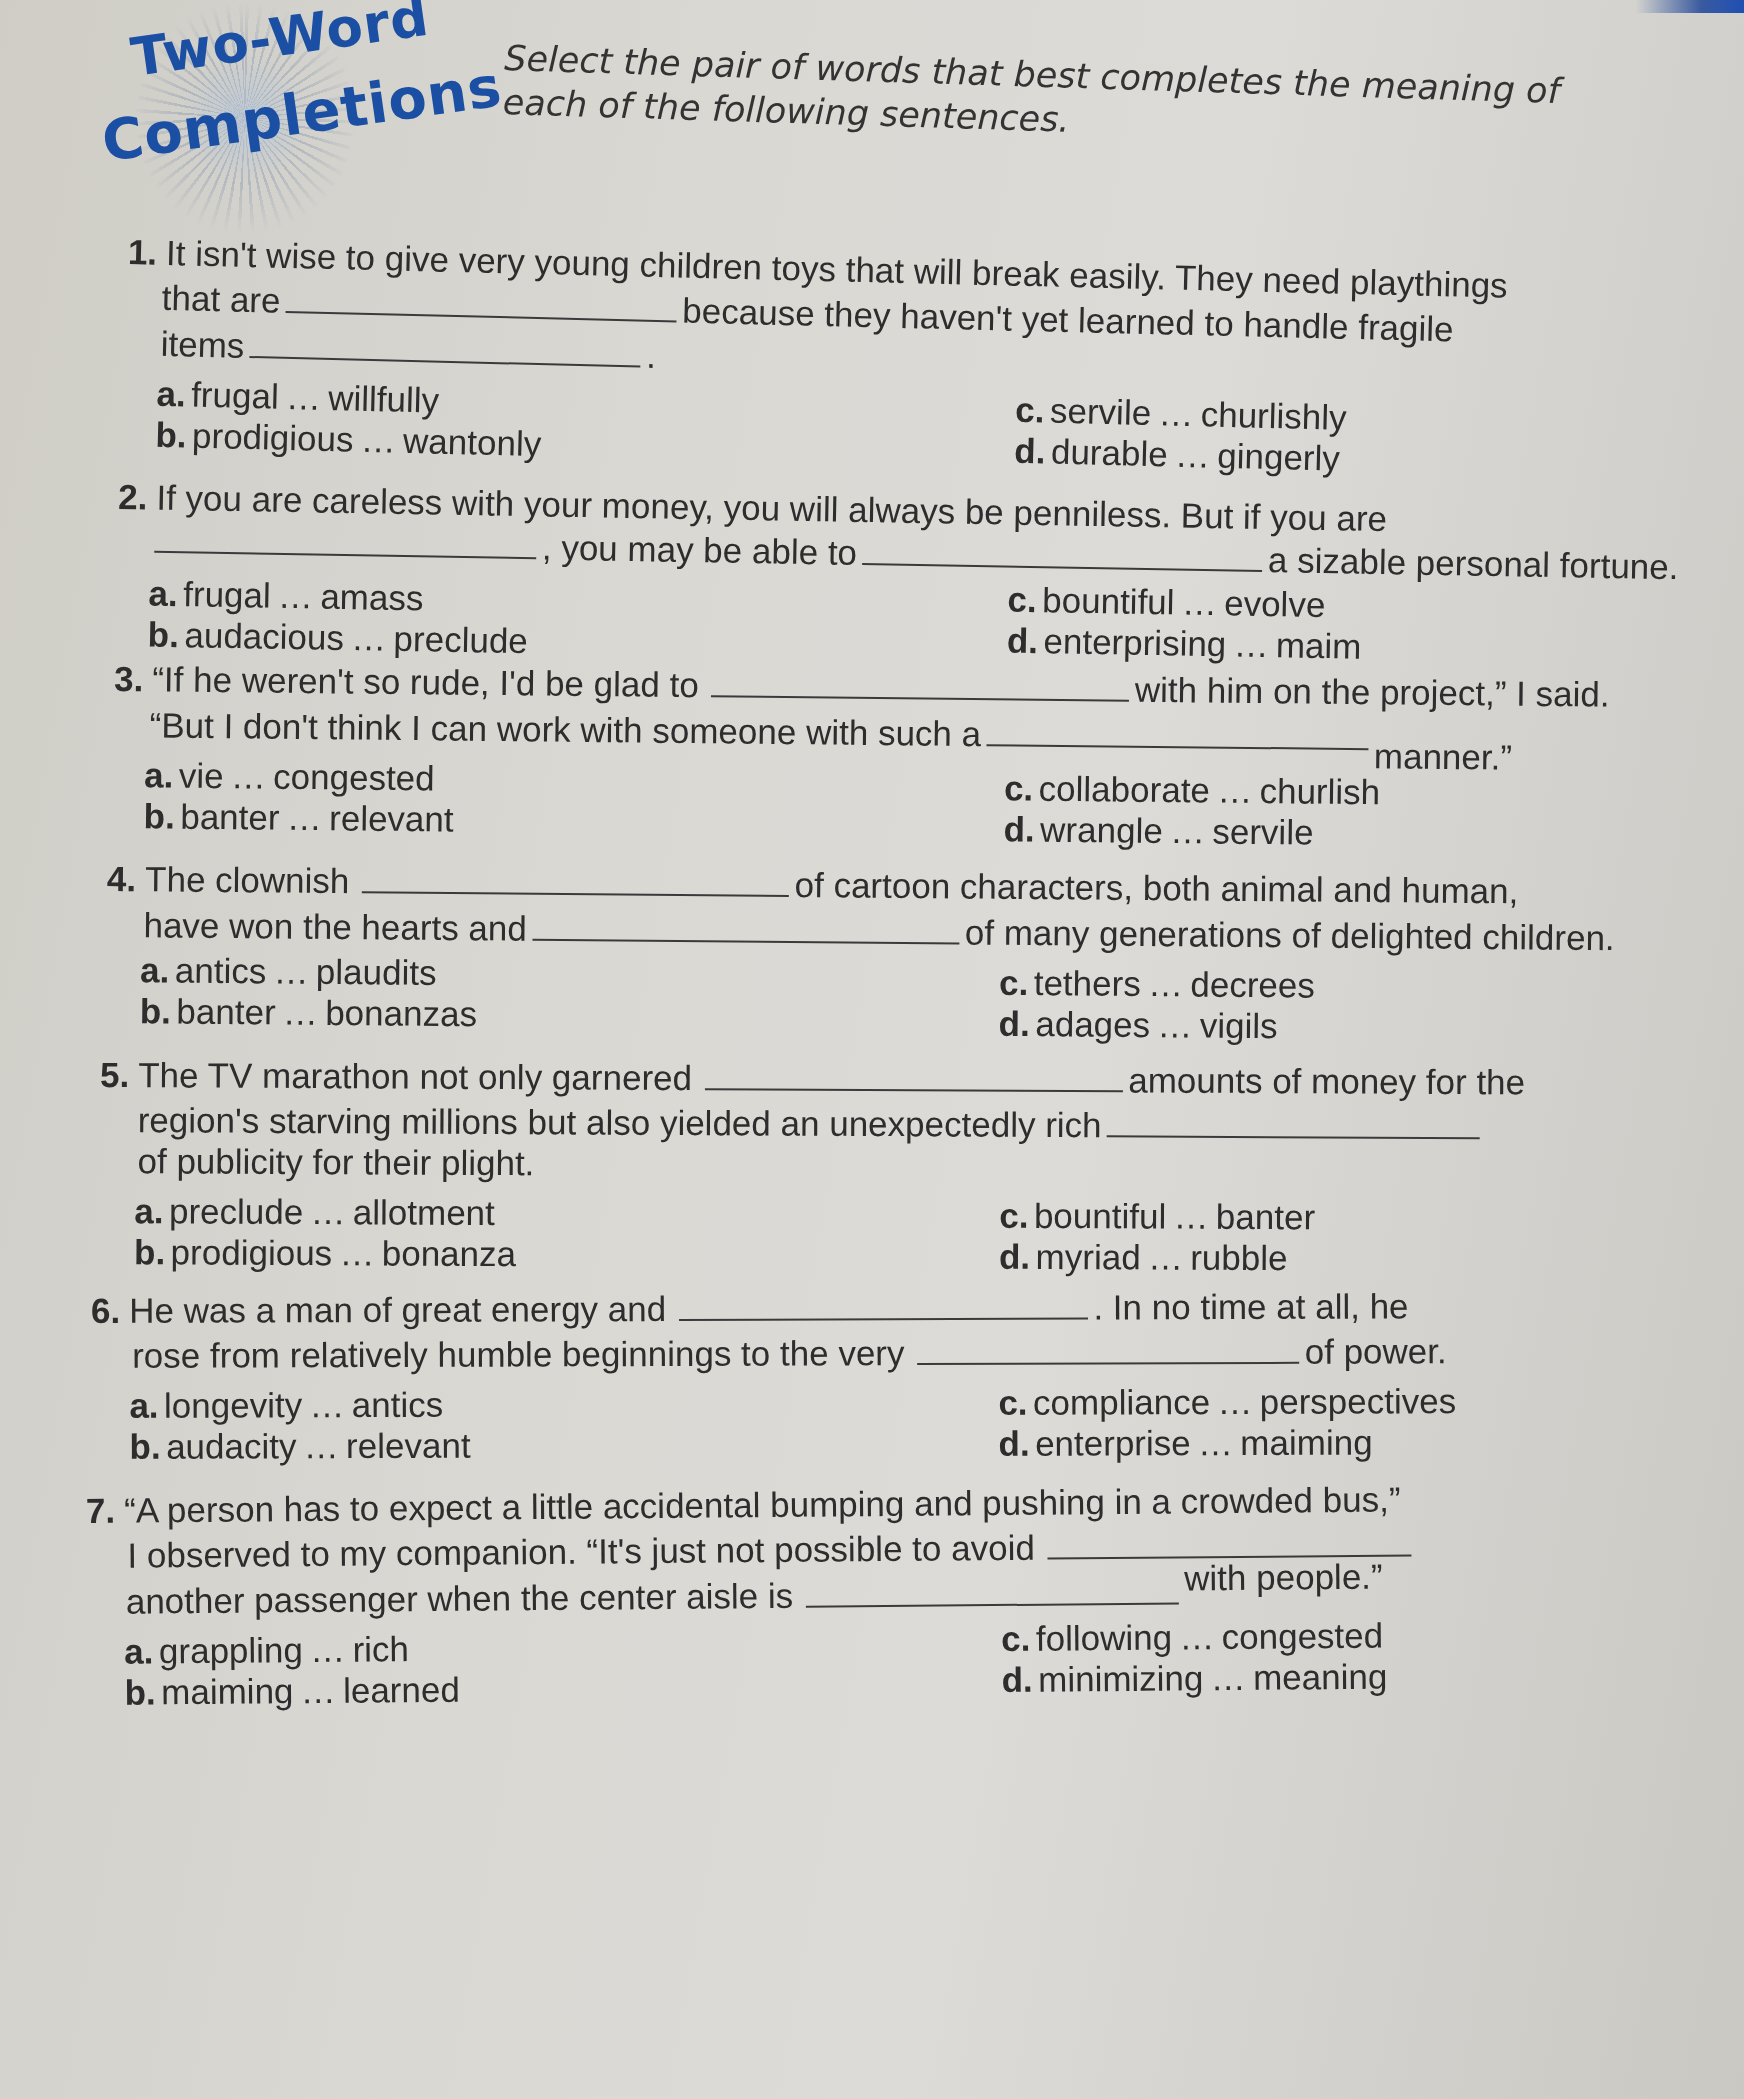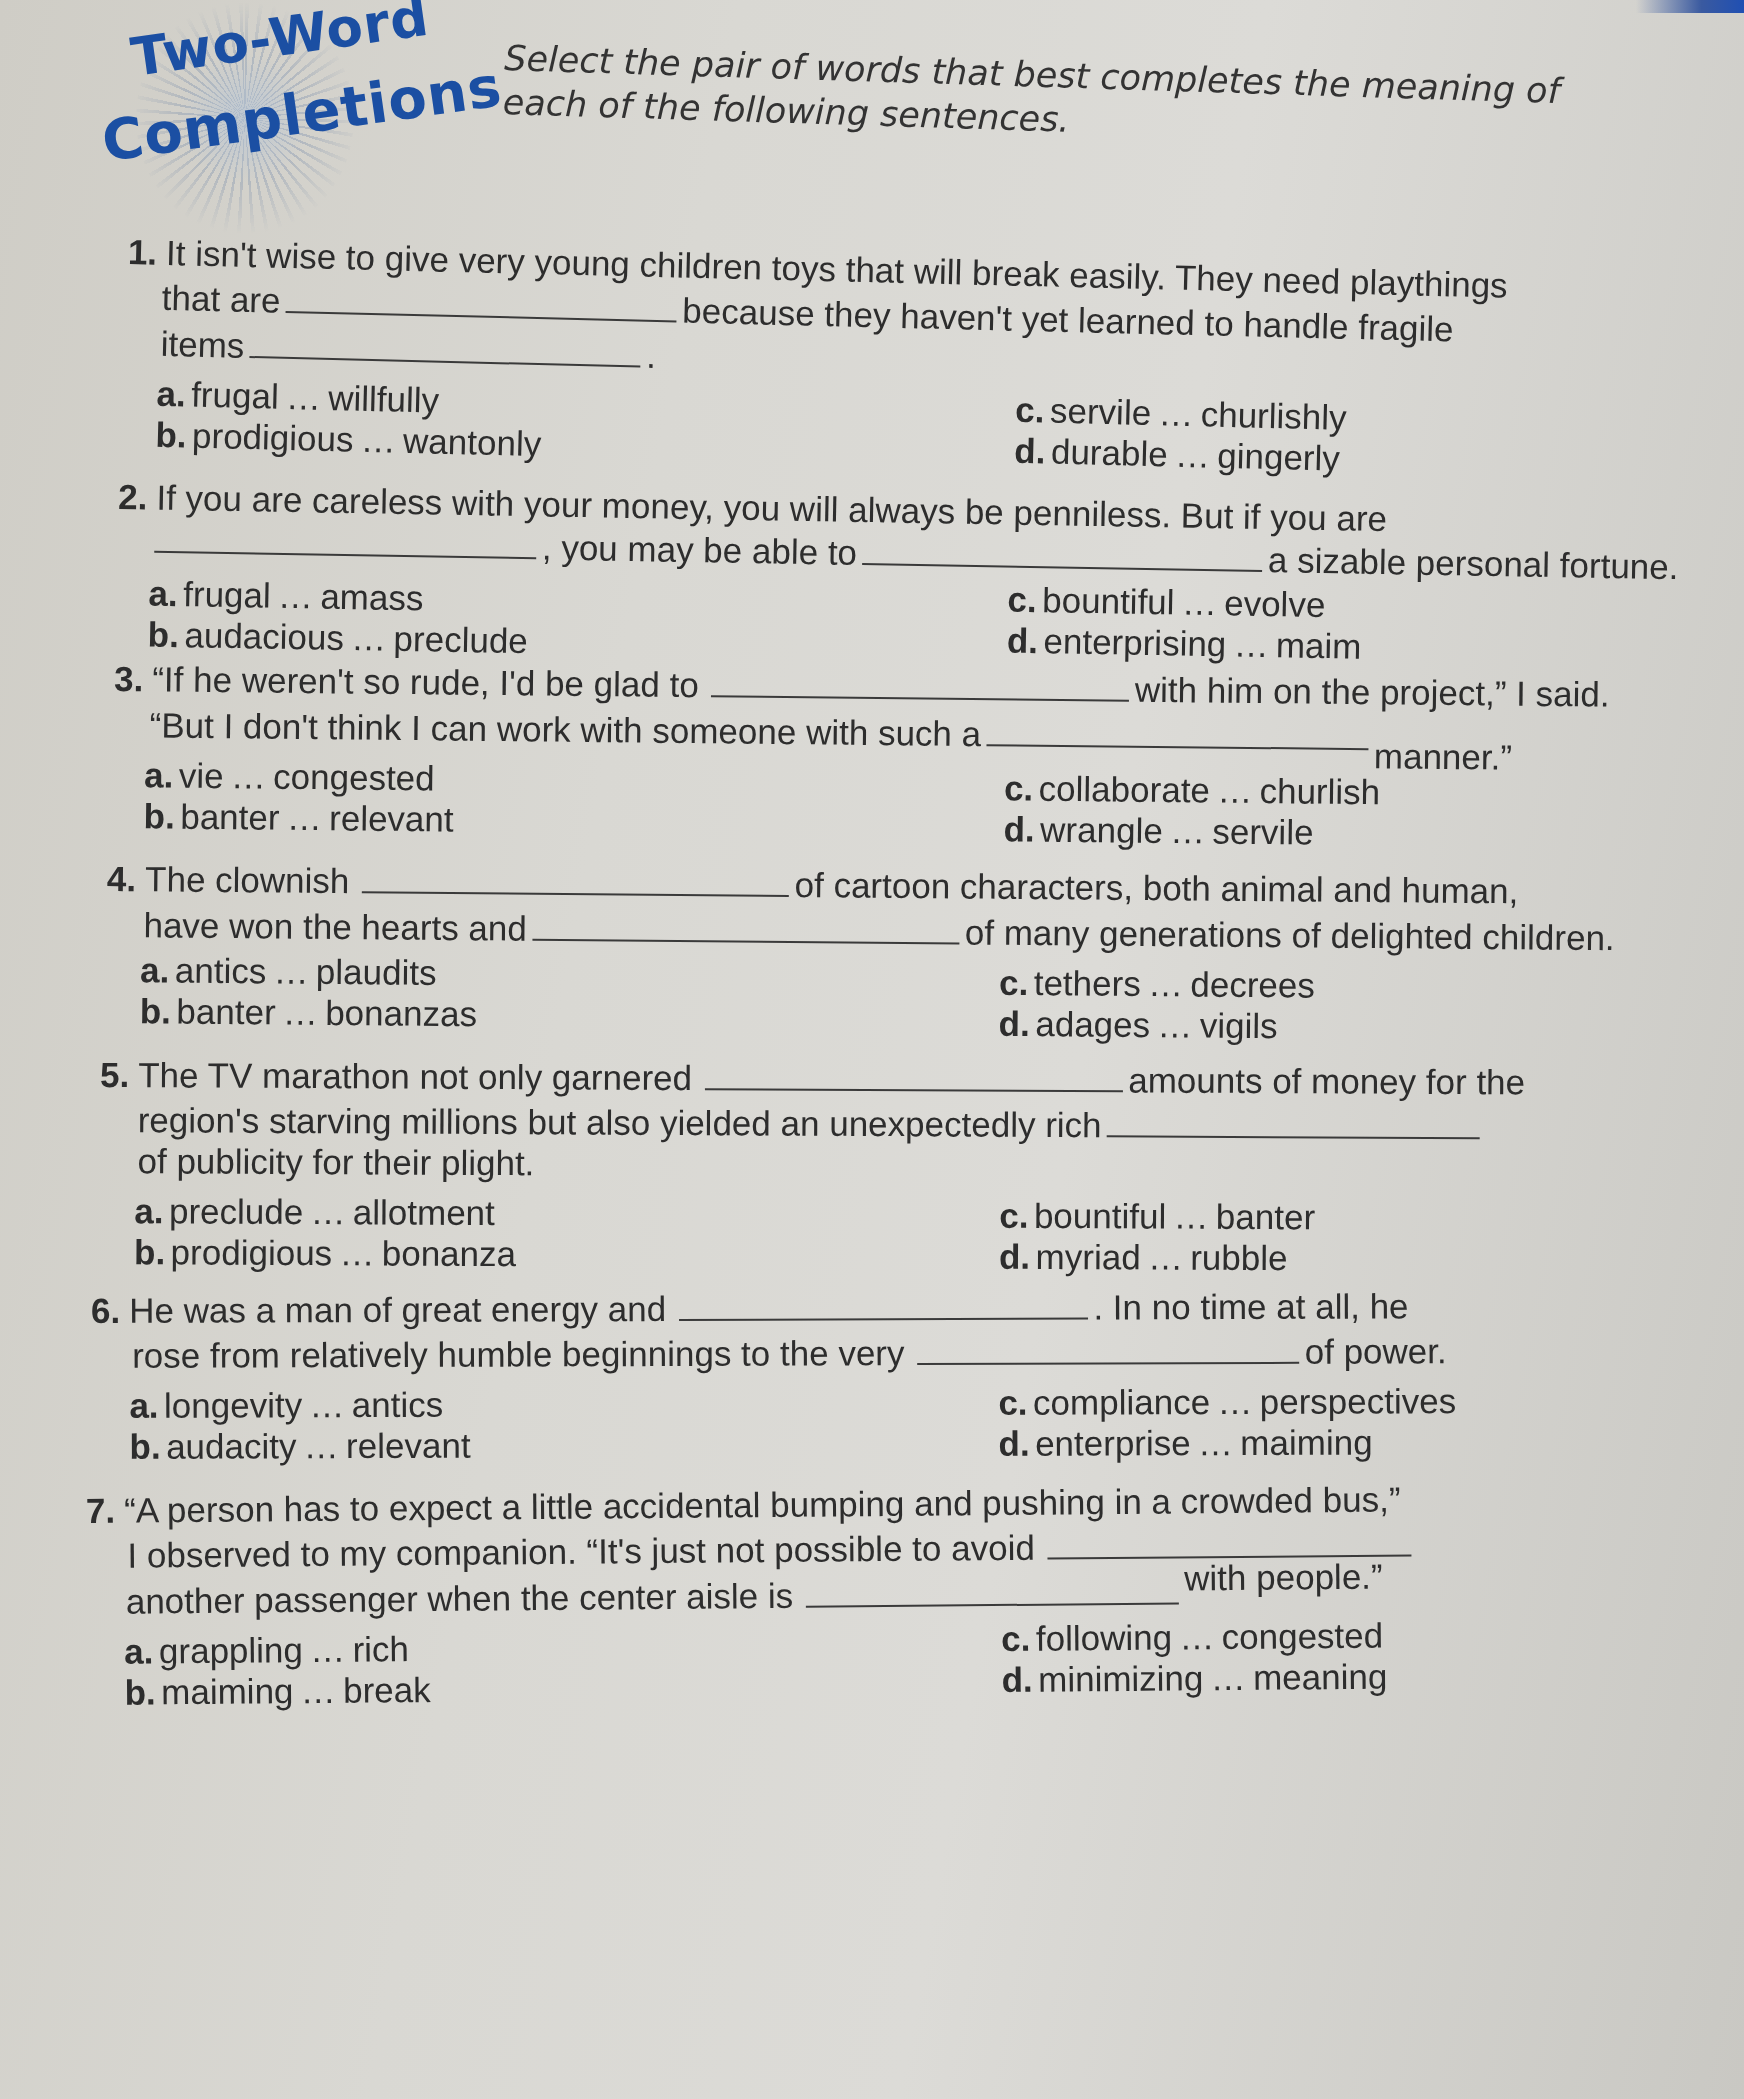--- a/index.html
+++ b/index.html
@@ -205,21 +205,21 @@
     <div class="line" style="left:127px; top:1536px;">
       <span>I observed to my companion. “It's just not possible to avoid</span><span class="blank" style="width:364px; margin-left:12.7px;"></span>
     </div>
     <div class="line" style="left:125px; top:1582px;">
       <span>another passenger when the center aisle is</span><span class="blank" style="width:373px; margin-left:12.7px;"></span><span style="position:relative; top:-14.5px;">with people.”</span>
     </div>
     <div class="opt" style="left:123px; top:1632px;">
       <span class="letter">a.</span><span>grappling</span><span class="sep">…</span><span>rich</span>
     </div>
     <div class="opt" style="left:123px; top:1673px;">
-      <span class="letter">b.</span><span>maiming</span><span class="sep">…</span><span>break</span>
+      <span class="letter">b.</span><span>maiming</span><span class="sep">…</span><span>learned</span>
     </div>
     <div class="opt" style="left:1000px; top:1627px;">
       <span class="letter">c.</span><span>following</span><span class="sep">…</span><span>congested</span>
     </div>
     <div class="opt" style="left:1000px; top:1668px;">
       <span class="letter">d.</span><span>minimizing</span><span class="sep">…</span><span>meaning</span>
     </div>
   </div>
 </div>
 

